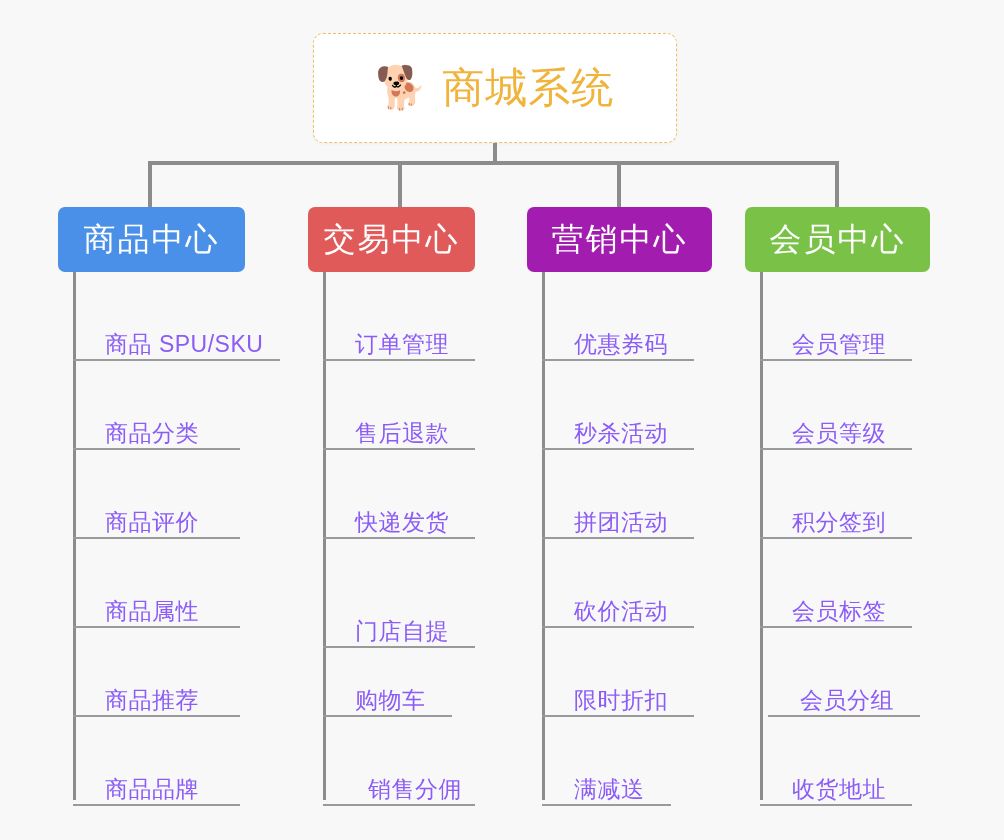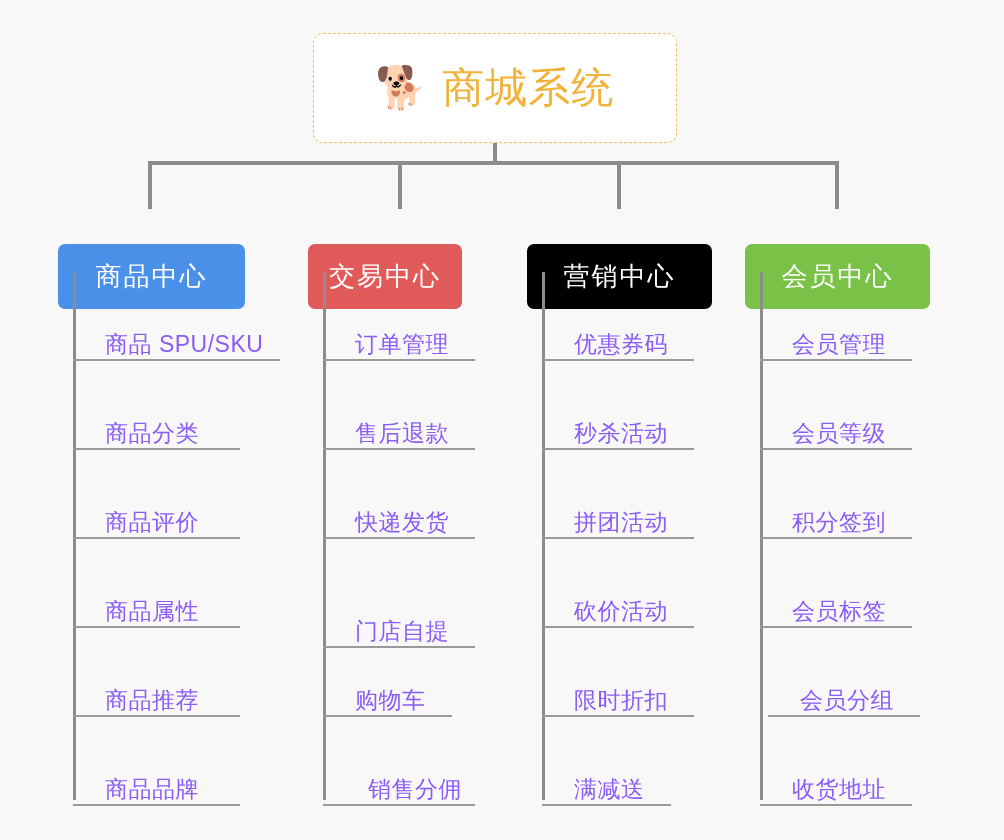--- a/index.html
+++ b/index.html
@@ -67,23 +67,22 @@
     position: absolute;
     top: 0;
     left: 0;
     height: 65px;
     box-sizing: border-box;
     border-radius: 7px;
     display: flex;
     align-items: center;
     justify-content: center;
     color: #ffffff;
-    font-size: 26px;
+    font-size: 32px;
     letter-spacing: 2px;
-    margin-top: 37px;
   }
   .spine {
     position: absolute;
     width: 3px;
     background: #8c8c8c;
     top: 65px;
     left: 15px;
   }
   .leaf {
     position: absolute;
@@ -140,21 +139,21 @@
     </div>
     <div class="leaf" style="top:421px; height:89px; width:167px;">
       <span class="leaf-label">商品推荐</span>
     </div>
     <div class="leaf" style="top:510px; height:89px; width:167px;">
       <span class="leaf-label">商品品牌</span>
     </div>
   </div>
 
   <div class="column" style="left:308px; width:220px;">
-    <div class="cat-header" style="width:154px; background:#e15a5a;">
+    <div class="cat-header" style="width:167px; background:#e15a5a;">
       <span>交易中心</span>
     </div>
     <div class="spine" style="height:528px;"></div>
 
     <div class="leaf" style="top:65px;  height:89px; width:152px;">
       <span class="leaf-label">订单管理</span>
     </div>
     <div class="leaf" style="top:154px; height:89px; width:152px;">
       <span class="leaf-label">售后退款</span>
     </div>
@@ -166,21 +165,21 @@
     </div>
     <div class="leaf" style="top:421px; height:89px; width:129px;">
       <span class="leaf-label">购物车</span>
     </div>
     <div class="leaf" style="top:510px; height:89px; width:152px;justify-content:center;">
       <span class="leaf-label">销售分佣</span>
     </div>
   </div>
 
   <div class="column" style="left:527px; width:220px;">
-    <div class="cat-header" style="width:185px; background:#000000;">
+    <div class="cat-header" style="width:185px; background:#a21caf;">
       <span>营销中心</span>
     </div>
     <div class="spine" style="height:528px;"></div>
 
     <div class="leaf" style="top:65px;  height:89px; width:152px;">
       <span class="leaf-label">优惠券码</span>
     </div>
     <div class="leaf" style="top:154px; height:89px; width:152px;">
       <span class="leaf-label">秒杀活动</span>
     </div>

